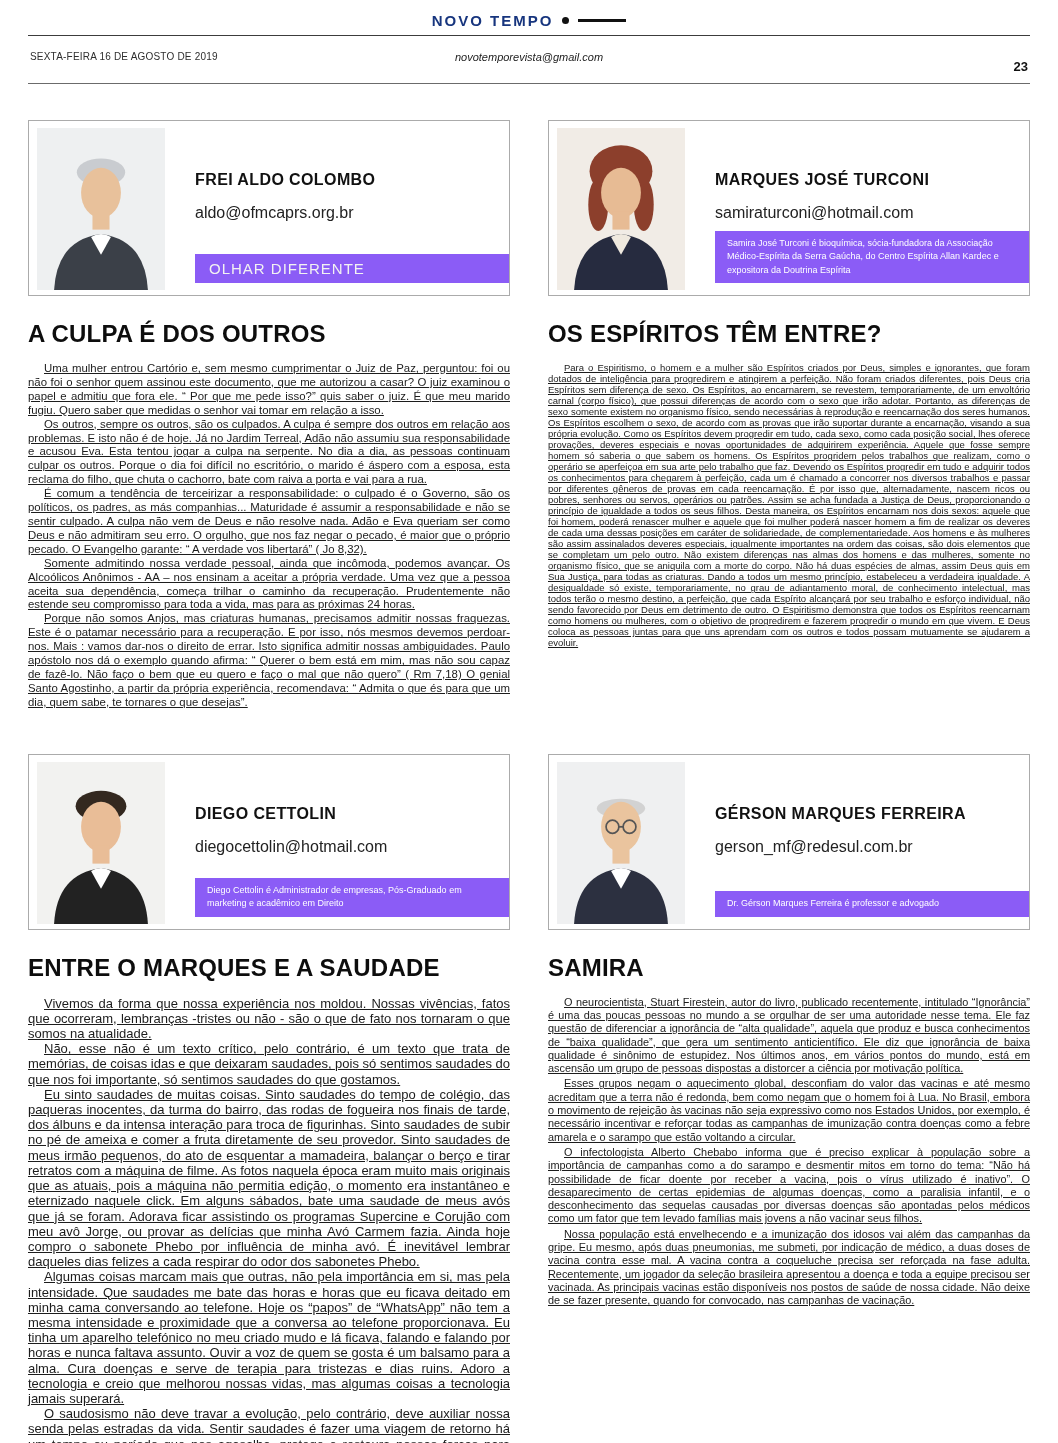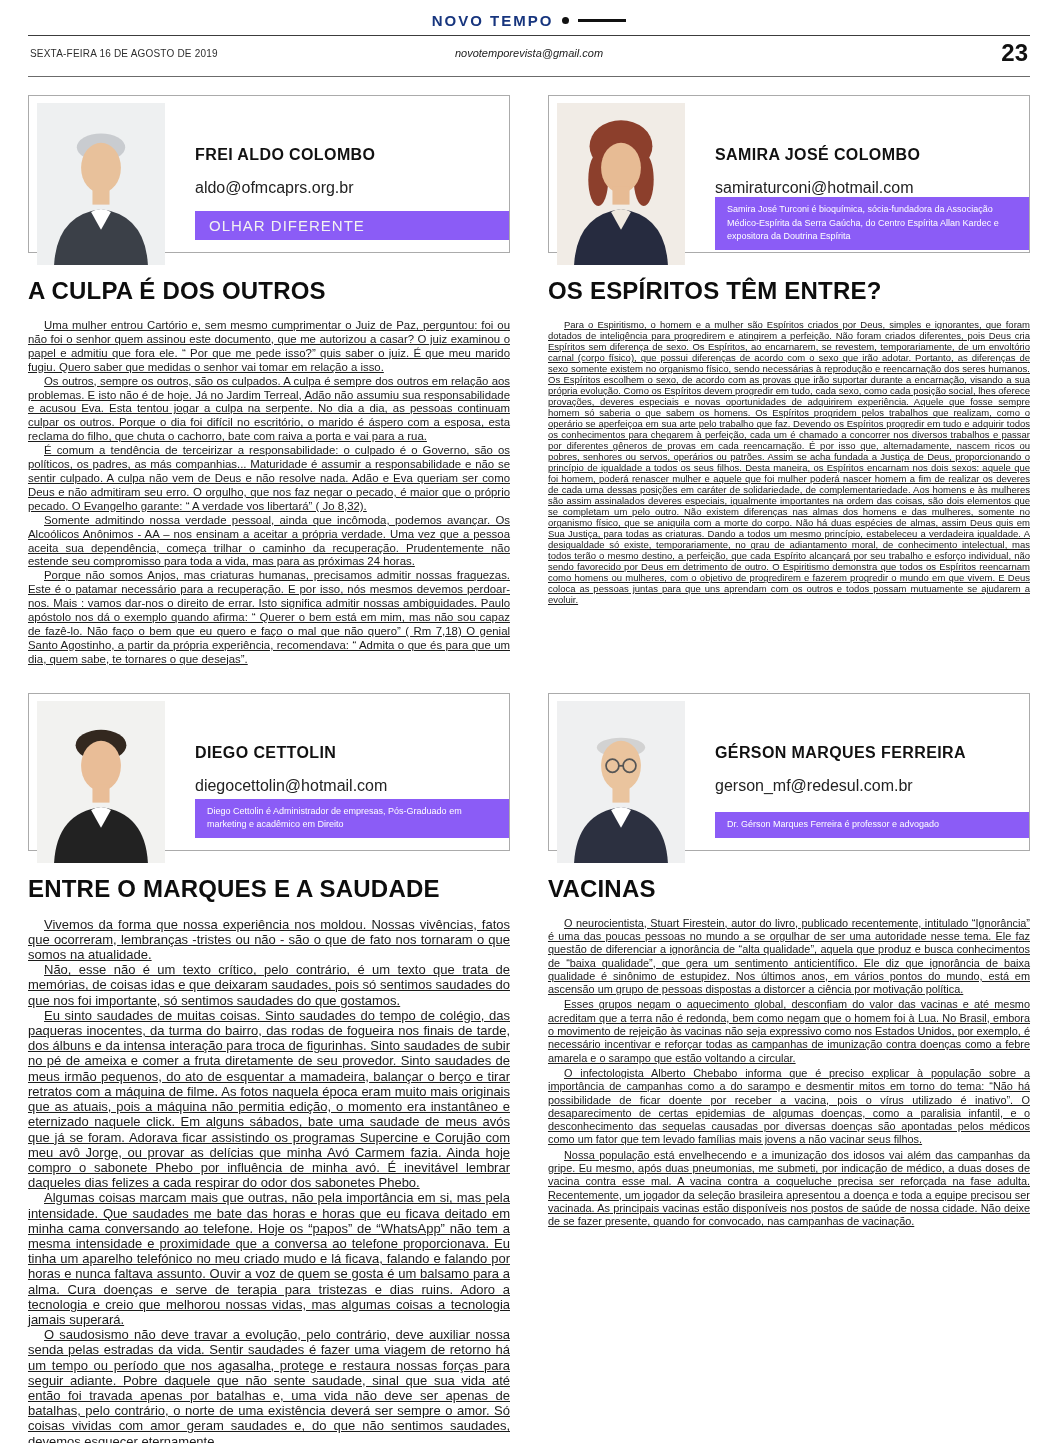--- a/index.html
+++ b/index.html
@@ -13,25 +13,25 @@
   .header { padding:12px 28px 0 28px; }
   .masthead-row { display:flex; justify-content:center; align-items:center; gap:9px; }
   .masthead { color:#17357e; font-weight:bold; font-size:15px; letter-spacing:2px; }
   .masthead-dot { width:7px; height:7px; background:#111; border-radius:50%; }
   .masthead-dash { width:48px; height:3px; background:#111; }
   .rule { border:0; border-top:1px solid #3c3c3c; margin:6px 0 0 0; }
   .rule.light { border-top:1px solid #6b6b6b; }
   .info-row { display:flex; align-items:center; padding:3px 2px; }
   .issue-date { flex:1; font-size:10px; color:#2e2e2e; letter-spacing:.2px; }
   .issue-email { flex:1; text-align:center; font-size:11px; font-style:italic; color:#222; }
-  .page-number { flex:1; text-align:right; font-size:24px; font-weight:bold; color:#111; }
+  .page-number { flex:1; text-align:right; font-size:13px; font-weight:bold; color:#111;margin-top:20px; }
   
   .content { display:grid; grid-template-columns:1fr 1fr; column-gap:38px; row-gap:26px; padding:18px 28px 0 28px; }
   
-  .card { border:1px solid #ababab; height:158px; display:flex; background:#fff; }
+  .card { border:1px solid #ababab; height:176px; display:flex; background:#fff;margin-top:18px; }
   .photo { flex:0 0 138px; width:138px; padding:7px 0 0 8px; }
   .photo svg { width:128px; height:162px; display:block; }
   .ph-bg { fill:var(--bg,#f0efec); }
   .ph-hair { fill:var(--hair,#777); }
   .ph-lock { fill:var(--lock,transparent); }
   .ph-face { fill:var(--skin,#e8c19b); }
   .ph-neck { fill:var(--skin,#e8c19b); }
   .ph-suit { fill:var(--suit,#333); }
   .ph-shirt { fill:var(--shirt,#fff); }
   .ph-glasses { fill:none; stroke:var(--glasses,transparent); stroke-width:1.2; }
@@ -129,21 +129,21 @@
             <path class="ph-suit" d="M12,110 Q14,76 45,72 Q76,76 78,110 Z"></path>
             <path class="ph-shirt" d="M38,74 L45,86 L52,74 Q45,70 38,74 Z"></path>
             <g class="ph-glasses">
                 <circle cx="39" cy="44" r="4.5"></circle>
                 <circle cx="51" cy="44" r="4.5"></circle>
                 <line x1="43.5" y1="44" x2="46.5" y2="44"></line>
               </g>
           </svg>
         </div>
         <div class="card-right">
-          <div class="author-name">SAMIRA JOSÉ COLOMBO</div>
+          <div class="author-name">MARQUES JOSÉ TURCONI</div>
           <div class="author-email">samiraturconi@hotmail.com</div>
           <div class="bar bar-bio">Samira José Turconi é bioquímica, sócia-fundadora da Associação Médico-Espírita da Serra Gaúcha, do Centro Espírita Allan Kardec e expositora da Doutrina Espírita</div>
         </div>
       </div>
       <h2 class="headline">OS ESPÍRITOS TÊM ENTRE?</h2>
       <div class="body body-a2">
           <p>Para o Espiritismo, o homem e a mulher são Espíritos criados por Deus, simples e ignorantes, que foram dotados de inteligência para progredirem e atingirem a perfeição. Não foram criados diferentes, pois Deus cria Espíritos sem diferença de sexo. Os Espíritos, ao encarnarem, se revestem, temporariamente, de um envoltório carnal (corpo físico), que possui diferenças de acordo com o sexo que irão adotar. Portanto, as diferenças de sexo somente existem no organismo físico, sendo necessárias à reprodução e reencarnação dos seres humanos. Os Espíritos escolhem o sexo, de acordo com as provas que irão suportar durante a encarnação, visando a sua própria evolução. Como os Espíritos devem progredir em tudo, cada sexo, como cada posição social, lhes oferece provações, deveres especiais e novas oportunidades de adquirirem experiência. Aquele que fosse sempre homem só saberia o que sabem os homens. Os Espíritos progridem pelos trabalhos que realizam, como o operário se aperfeiçoa em sua arte pelo trabalho que faz. Devendo os Espíritos progredir em tudo e adquirir todos os conhecimentos para chegarem à perfeição, cada um é chamado a concorrer nos diversos trabalhos e passar por diferentes gêneros de provas em cada reencarnação. É por isso que, alternadamente, nascem ricos ou pobres, senhores ou servos, operários ou patrões. Assim se acha fundada a Justiça de Deus, proporcionando o princípio de igualdade a todos os seus filhos. Desta maneira, os Espíritos encarnam nos dois sexos: aquele que foi homem, poderá renascer mulher e aquele que foi mulher poderá nascer homem a fim de realizar os deveres de cada uma dessas posições em caráter de solidariedade, de complementariedade. Aos homens e às mulheres são assim assinalados deveres especiais, igualmente importantes na ordem das coisas, são dois elementos que se completam um pelo outro. Não existem diferenças nas almas dos homens e das mulheres, somente no organismo físico, que se aniquila com a morte do corpo. Não há duas espécies de almas, assim Deus quis em Sua Justiça, para todas as criaturas. Dando a todos um mesmo princípio, estabeleceu a verdadeira igualdade. A desigualdade só existe, temporariamente, no grau de adiantamento moral, de conhecimento intelectual, mas todos terão o mesmo destino, a perfeição, que cada Espírito alcançará por seu trabalho e esforço individual, não sendo favorecido por Deus em detrimento de outro. O Espiritismo demonstra que todos os Espíritos reencarnam como homens ou mulheres, com o objetivo de progredirem e fazerem progredir o mundo em que vivem. E Deus coloca as pessoas juntas para que uns aprendam com os outros e todos possam mutuamente se ajudarem a evoluir.</p>
         </div>
     </section>
 
@@ -200,21 +200,21 @@
                 <line x1="43.5" y1="44" x2="46.5" y2="44"></line>
               </g>
           </svg>
         </div>
         <div class="card-right">
           <div class="author-name">GÉRSON MARQUES FERREIRA</div>
           <div class="author-email">gerson_mf@redesul.com.br</div>
           <div class="bar bar-bio">Dr. Gérson Marques Ferreira é professor e advogado</div>
         </div>
       </div>
-      <h2 class="headline">VACINAS</h2>
+      <h2 class="headline">SAMIRA</h2>
       <div class="body body-a4">
           <p>O neurocientista, Stuart Firestein, autor do livro, publicado recentemente, intitulado “Ignorância” é uma das poucas pessoas no mundo a se orgulhar de ser uma autoridade nesse tema. Ele faz questão de diferenciar a ignorância de “alta qualidade”, aquela que produz e busca conhecimentos de “baixa qualidade”, que gera um sentimento anticientífico. Ele diz que ignorância de baixa qualidade é sinônimo de estupidez. Nos últimos anos, em vários pontos do mundo, está em ascensão um grupo de pessoas dispostas a distorcer a ciência por motivação política.</p>
           <p>Esses grupos negam o aquecimento global, desconfiam do valor das vacinas e até mesmo acreditam que a terra não é redonda, bem como negam que o homem foi à Lua. No Brasil, embora o movimento de rejeição às vacinas não seja expressivo como nos Estados Unidos, por exemplo, é necessário incentivar e reforçar todas as campanhas de imunização contra doenças como a febre amarela e o sarampo que estão voltando a circular.</p>
           <p>O infectologista Alberto Chebabo informa que é preciso explicar à população sobre a importância de campanhas como a do sarampo e desmentir mitos em torno do tema: “Não há possibilidade de ficar doente por receber a vacina, pois o vírus utilizado é inativo”. O desaparecimento de certas epidemias de algumas doenças, como a paralisia infantil, e o desconhecimento das sequelas causadas por diversas doenças são apontadas pelos médicos como um fator que tem levado famílias mais jovens a não vacinar seus filhos.</p>
           <p>Nossa população está envelhecendo e a imunização dos idosos vai além das campanhas da gripe. Eu mesmo, após duas pneumonias, me submeti, por indicação de médico, a duas doses de vacina contra esse mal. A vacina contra a coqueluche precisa ser reforçada na fase adulta. Recentemente, um jogador da seleção brasileira apresentou a doença e toda a equipe precisou ser vacinada. As principais vacinas estão disponíveis nos postos de saúde de nossa cidade. Não deixe de se fazer presente, quando for convocado, nas campanhas de vacinação.</p>
         </div>
     </section>
 
   </main>
 </div>

